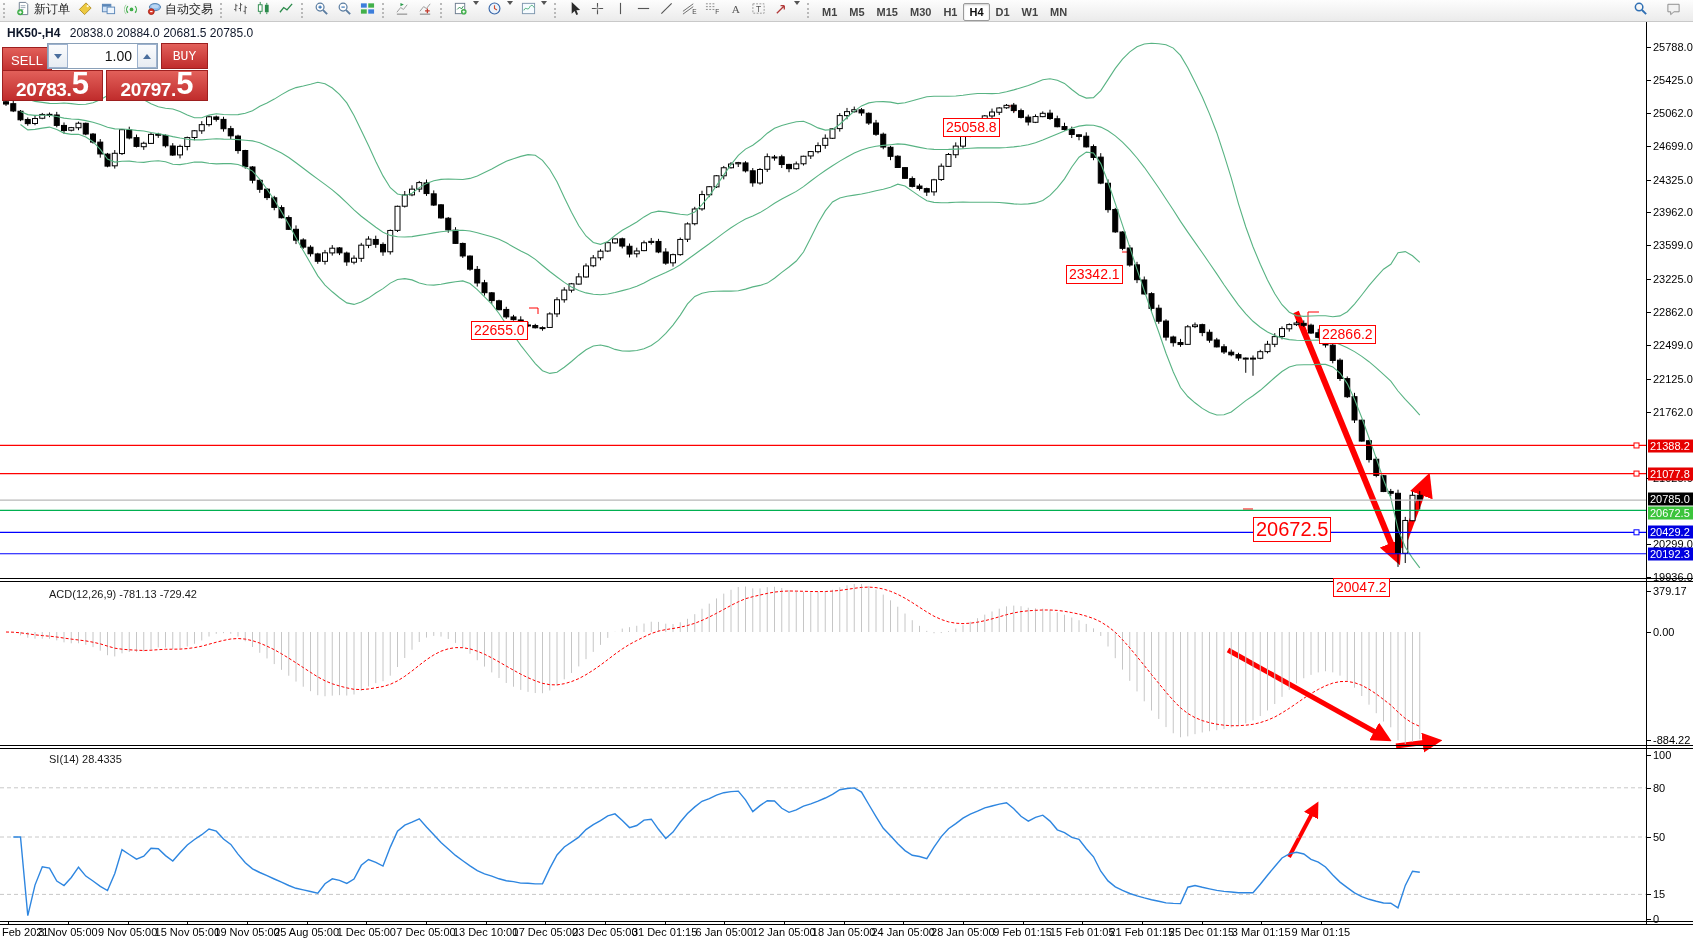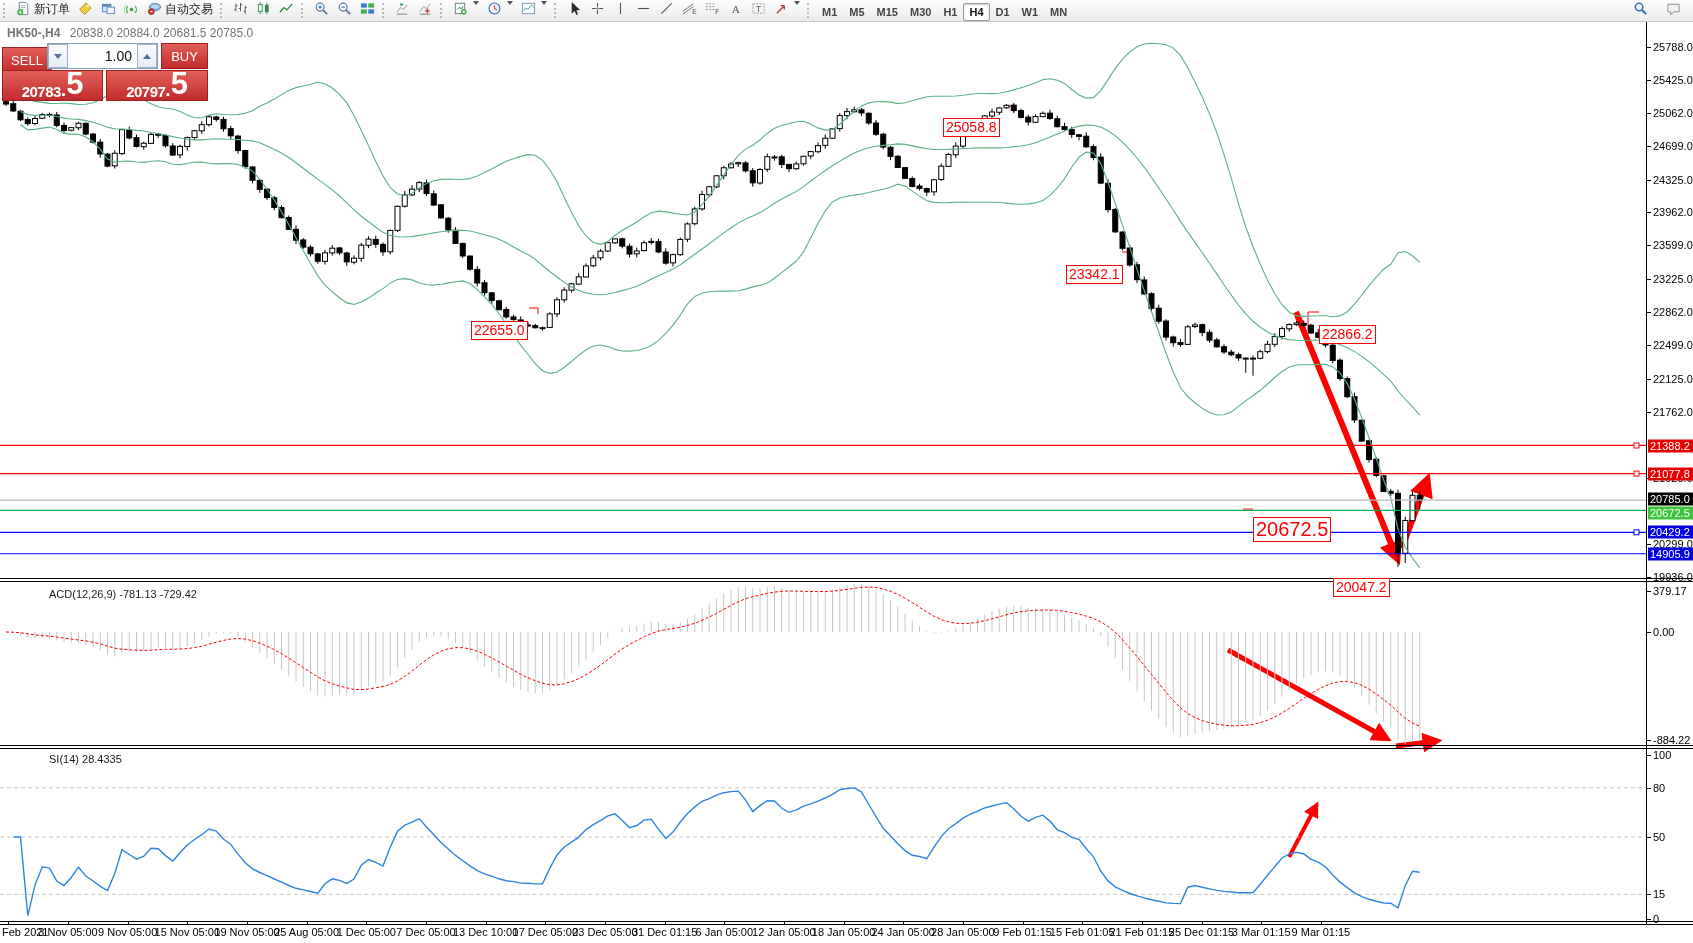--- a/index.html
+++ b/index.html
@@ -35,34 +35,34 @@
   .ydash{position:absolute;left:1647px;width:4px;height:1px;background:#000;}
   .ytick{position:absolute;left:1653px;font-size:11px;color:#000;transform:translateY(-50%);}
   .ytag{position:absolute;left:1648px;width:44px;height:13px;font-size:11px;color:#fff;
         line-height:13px;padding-left:2px;transform:translateY(-50%);}
   .tlabel{position:absolute;top:904px;font-size:11px;color:#000;transform:translateX(-50%);}
   .tlabel.first{transform:none;}
   .ttick{position:absolute;top:899px;width:1px;height:4px;background:#000;}
   
   .plabel{position:absolute;background:#fff;border:1px solid #ff0000;color:#ff0000;
           padding:0 2px;white-space:nowrap;z-index:5;}
-  #chart-title{position:absolute;left:7px;top:4px;font-size:12px;color:#737373;z-index:4;}
+  #chart-title{position:absolute;left:7px;top:4px;font-size:12px;color:#0f172a;z-index:4;}
   #chart-title b{font-weight:bold;}
   .indlabel{position:absolute;font-size:11px;color:#1a1a1a;z-index:4;padding-left:48px;}
   
   #trade-panel{position:absolute;left:2px;top:21px;width:206px;height:58px;z-index:10;
                font-family:"Liberation Sans",sans-serif;}
   .rb{position:absolute;background:linear-gradient(#e2605a,#c02c2c);border:1px solid #9d1f1f;
       color:#fff;box-sizing:border-box;}
   #sell-btn{left:0;top:4px;width:50px;height:26px;font-size:13px;display:flex;align-items:center;justify-content:center;}
-  #buy-btn{left:159px;top:0;width:47px;height:26px;font-size:13px;display:flex;align-items:center;justify-content:center;}
+  #buy-btn{left:159px;top:0;width:47px;height:26px;font-size:13px;display:flex;align-items:center;justify-content:center;font-family:Liberation Mono, monospace;}
   #sell-price{left:0;top:27px;width:101px;height:31px;}
   #buy-price{left:104px;top:27px;width:102px;height:31px;}
   .bigprice{display:flex;align-items:flex-end;justify-content:center;font-weight:bold;line-height:1;padding-bottom:1px;}
-  .bigprice .main{font-size:15px;letter-spacing:-0.5px;}
+  .bigprice .main{font-size:19px;letter-spacing:-0.5px;}
   .bigprice .dot{font-size:19px;}
   .bigprice .big{font-size:31px;margin-top:-6px;}
   #vol-box{position:absolute;left:45px;top:0;width:111px;height:26px;background:#c2410c;
            border:1px solid #8aa0b8;box-sizing:border-box;display:flex;}
   .spin{width:20px;height:100%;background:linear-gradient(#fbfcfd,#e7ecf2);border:1px solid #9db2ce;
         box-sizing:border-box;display:flex;align-items:center;justify-content:center;flex:0 0 auto;}
   .spin span{width:0;height:0;border-left:4px solid transparent;border-right:4px solid transparent;}
   .spin.down span{border-top:5px solid #4a6e9d;}
   .spin.up span{border-bottom:5px solid #4a6e9d;}
   #vol-input{flex:1;border:none;outline:none;font-size:14px;text-align:right;padding-right:5px;
@@ -1008,21 +1008,21 @@
         <div class="ytick" style="top:456.4px">21025.0</div>
         <div class="ydash" style="top:522.1px"></div>
         <div class="ytick" style="top:522.1px">20299.0</div>
         <div class="ydash" style="top:555.0px"></div>
         <div class="ytick" style="top:555.0px">19936.0</div>
         <div class="ytag" style="top:423.5px;background:#e60000">21388.2</div>
         <div class="ytag" style="top:451.6px;background:#e60000">21077.8</div>
         <div class="ytag" style="top:477.1px;background:#000000">20785.0</div>
         <div class="ytag" style="top:491.3px;background:#3cc43c">20672.5</div>
         <div class="ytag" style="top:510.3px;background:#0000e0">20429.2</div>
-        <div class="ytag" style="top:531.8px;background:#0000e0">14905.9</div>
+        <div class="ytag" style="top:531.8px;background:#0000e0">20192.3</div>
         <div class="ydash" style="top:569px"></div>
         <div class="ytick" style="top:569px">379.17</div>
         <div class="ydash" style="top:610px"></div>
         <div class="ytick" style="top:610px">0.00</div>
         <div class="ydash" style="top:718px"></div>
         <div class="ytick" style="top:718px">-884.22</div>
         <div class="ydash" style="top:733.0px"></div>
         <div class="ytick" style="top:733.0px">100</div>
         <div class="ydash" style="top:765.8px"></div>
         <div class="ytick" style="top:765.8px">80</div>

